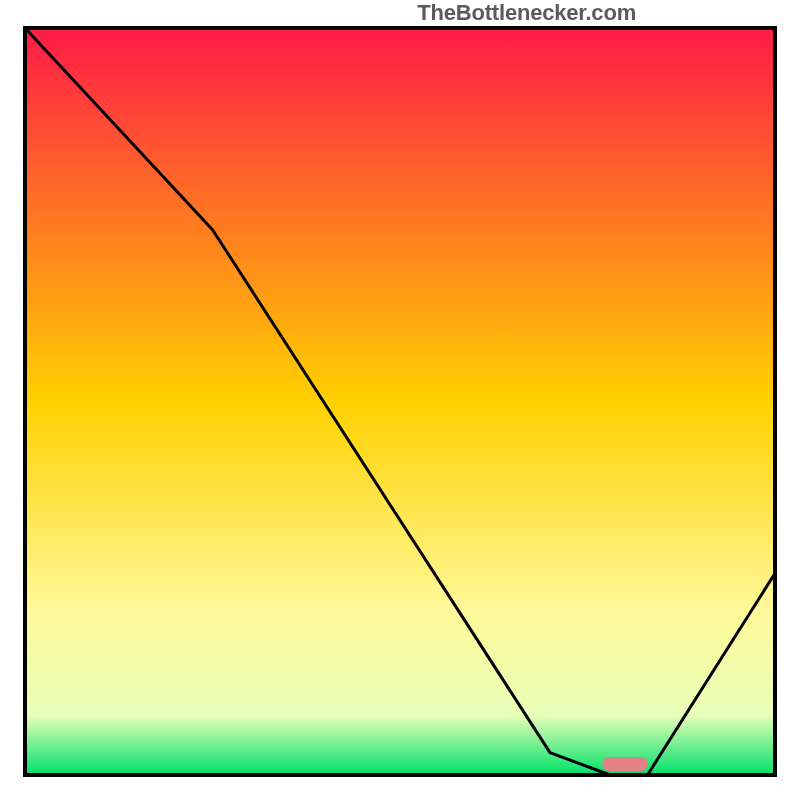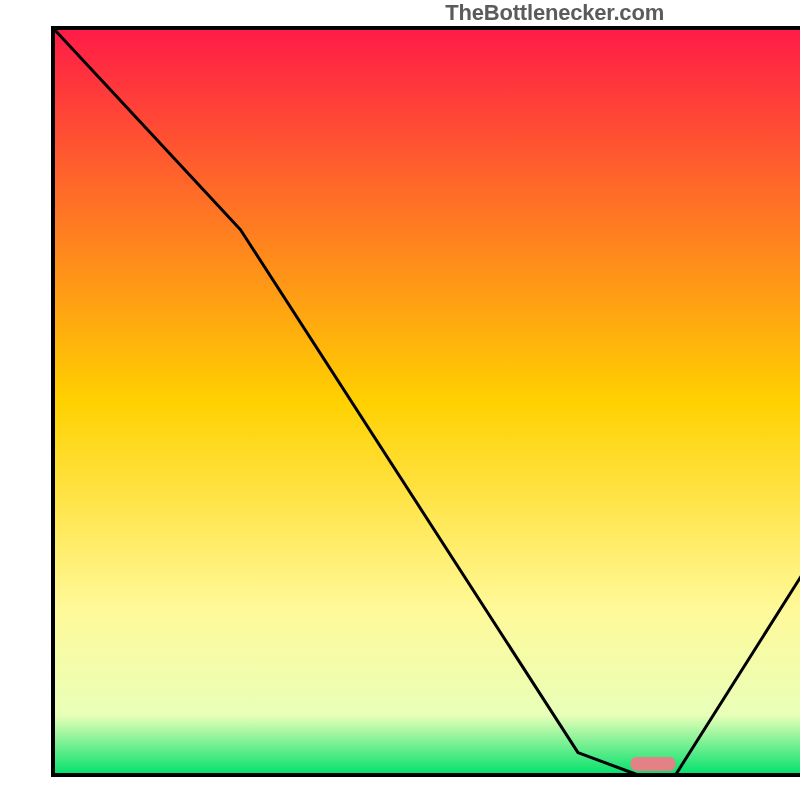--- a/index.html
+++ b/index.html
@@ -7,21 +7,20 @@
     padding: 0;
     width: 800px;
     height: 800px;
     background: #ffffff;
     font-family: Arial, Helvetica, sans-serif;
   }
   .container {
     position: relative;
     width: 648px;
     height: 800px;
-    margin-left: 28px;
   }
   .watermark {
     position: absolute;
     top: 0px;
     right: 12px;
     font-size: 22px;
     font-weight: 600;
     color: #5b5b5b;
     letter-spacing: -0.2px;
   }

